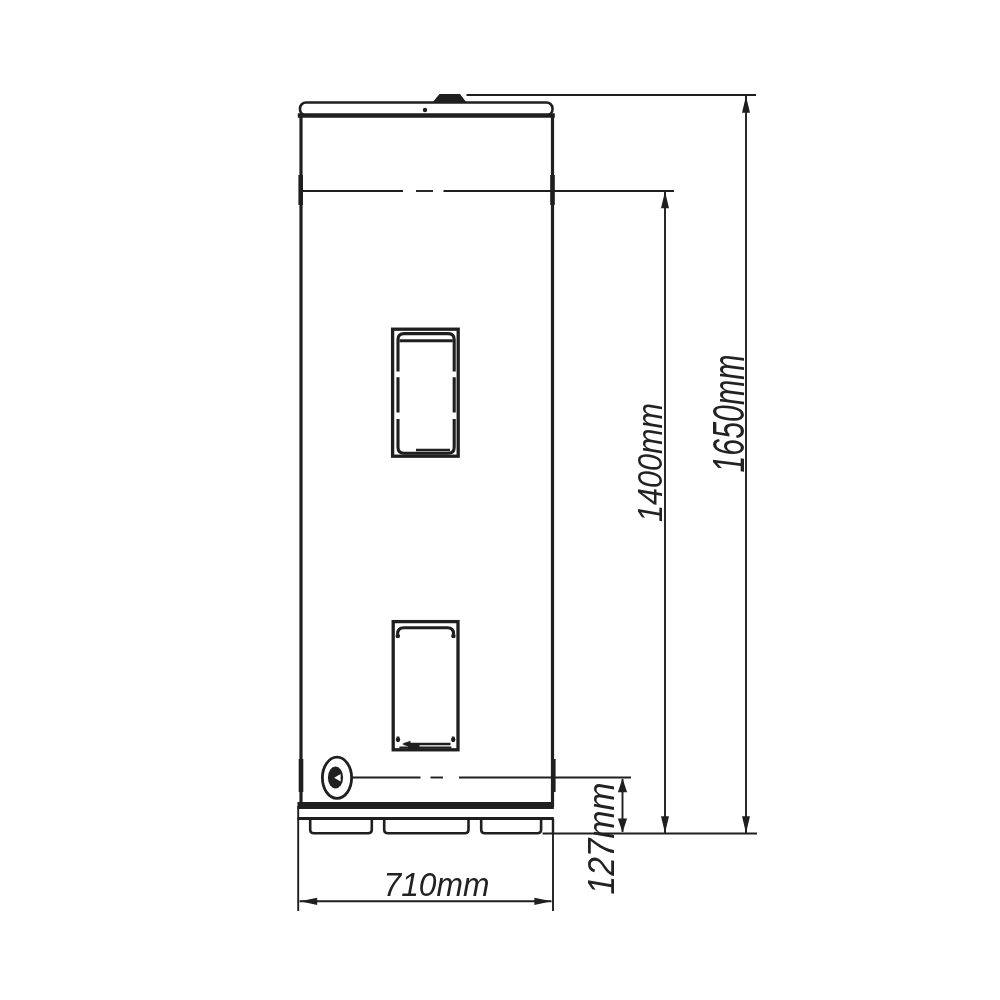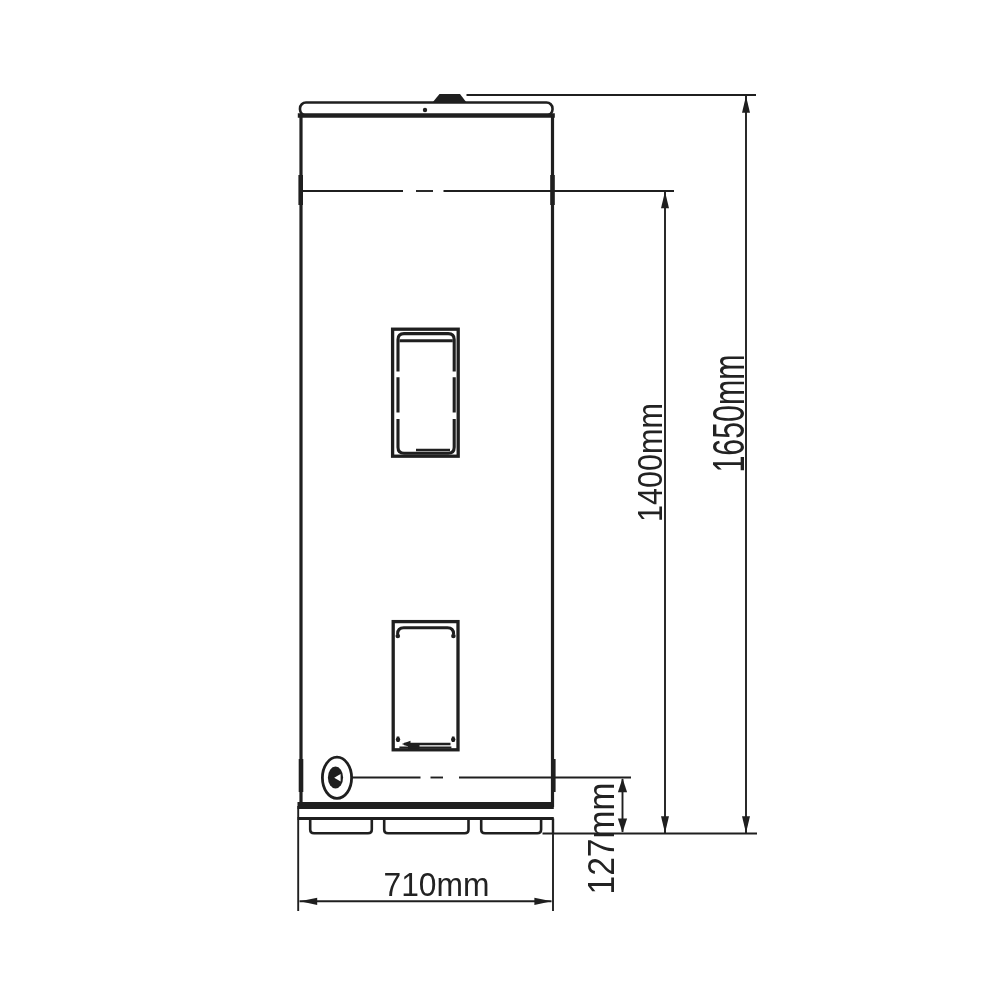--- a/index.html
+++ b/index.html
@@ -1,16 +1,16 @@
 <!DOCTYPE html>
 <html><head>
 <meta charset="utf-8">
 <style>
   html,body{margin:0;padding:0;background:#ffffff;}
-  .wrap{width:1000px;height:1000px;position:relative;background:#4d7c0f;}
+  .wrap{width:1000px;height:1000px;position:relative;background:#4d7c0f;font-style:italic;}
   svg{display:block;}
   text{font-family:"Liberation Sans", sans-serif;fill:#222;}
 </style>
 </head>
 <body>
 <div class="wrap">
 <svg width="1000" height="1000" viewBox="0 0 1000 1000">
 
   <rect x="0" y="0" width="1000" height="1000" fill="#ffffff"></rect>
 

